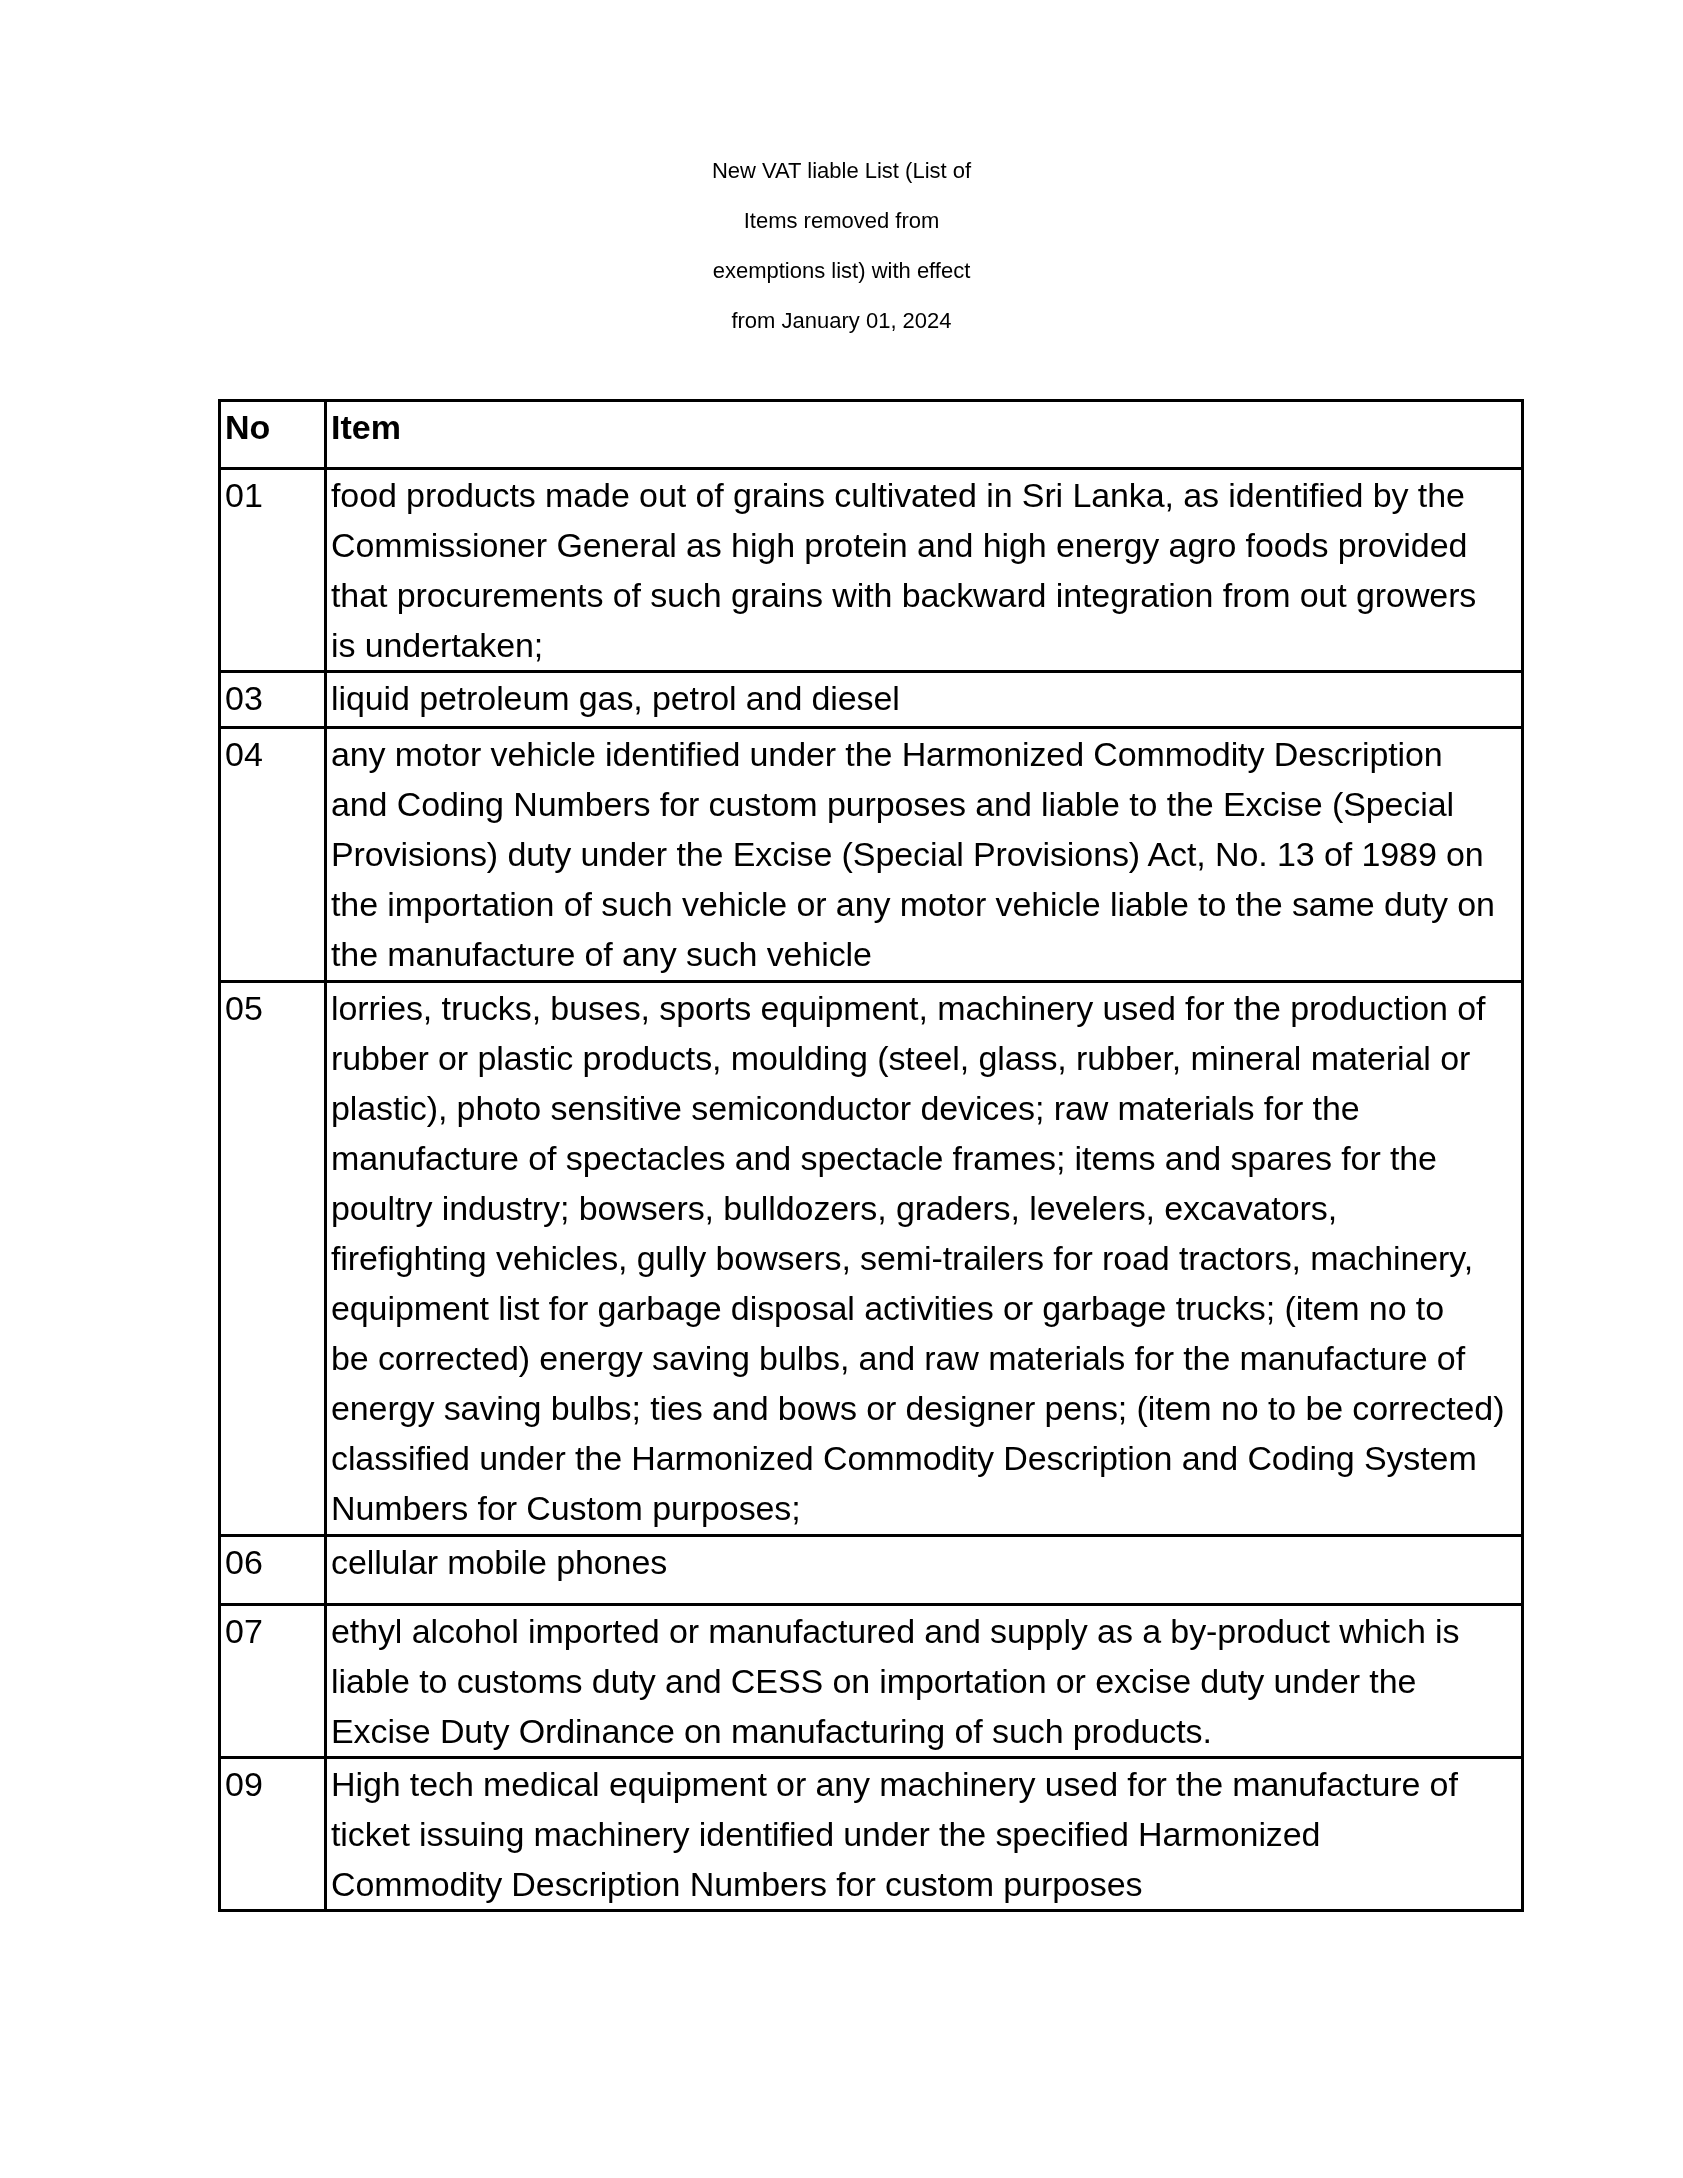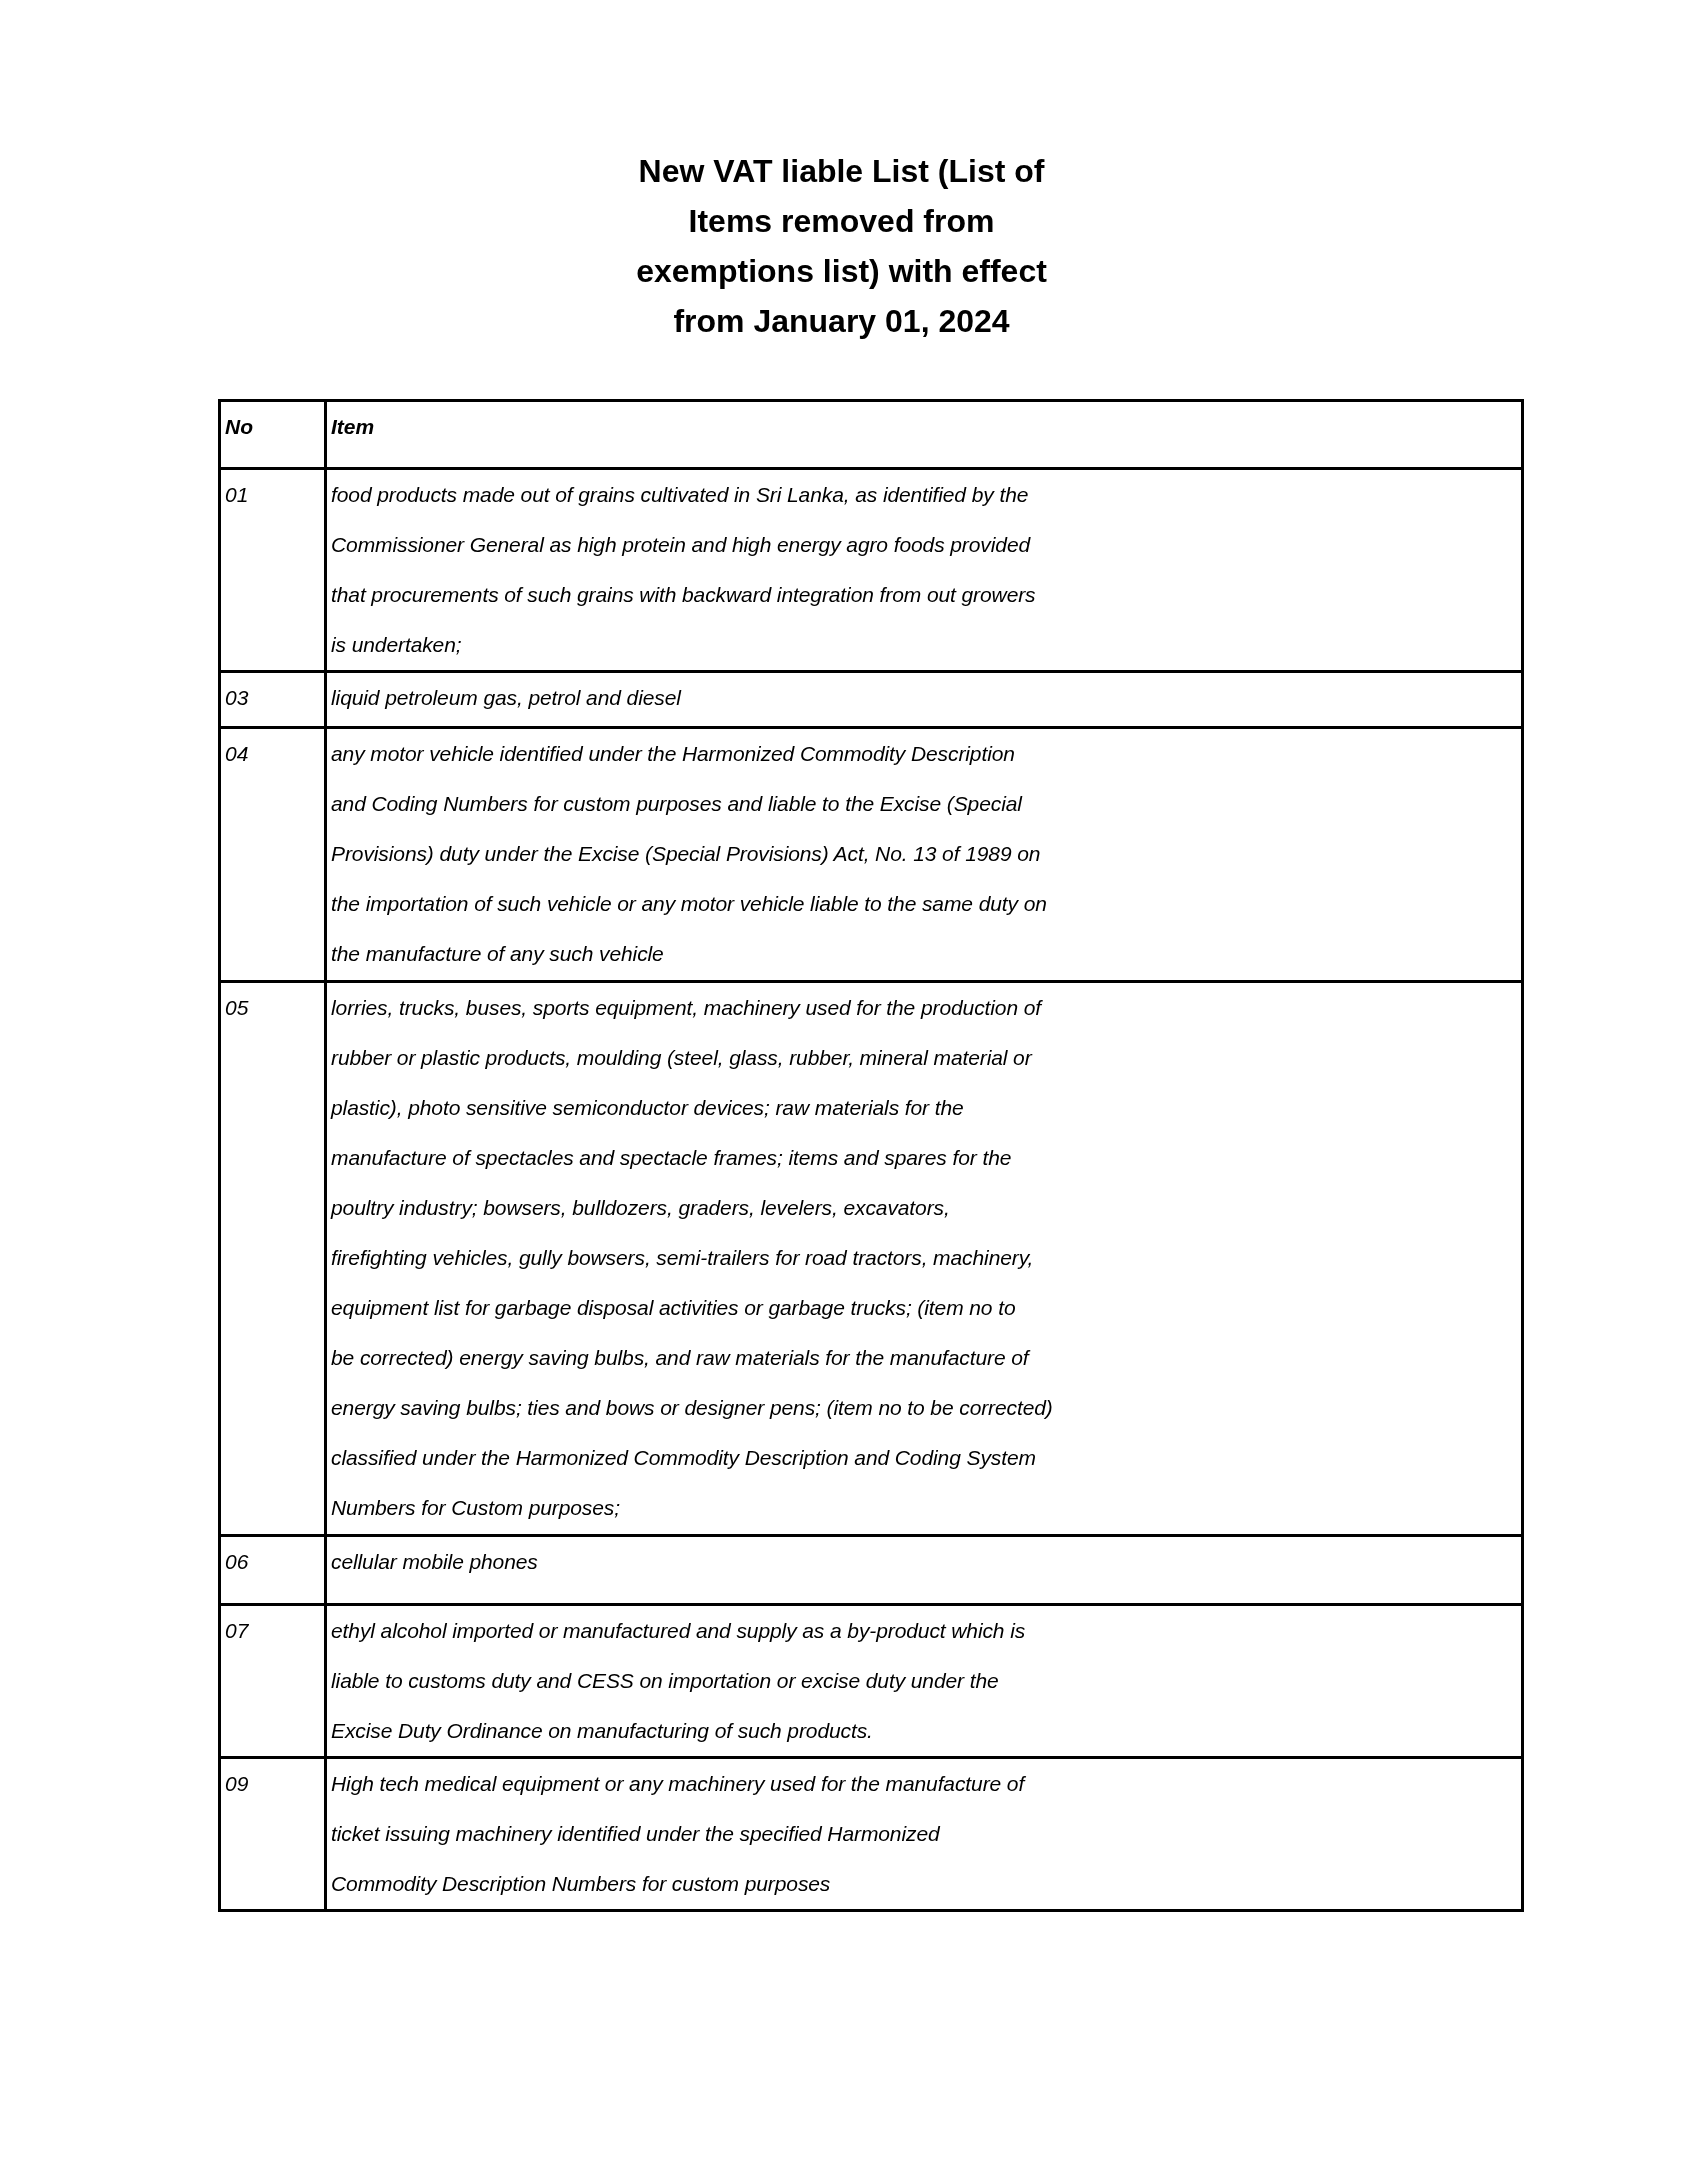--- a/index.html
+++ b/index.html
@@ -2,30 +2,30 @@
 <html><head>
 <meta charset="utf-8">
 <style>
   html, body { margin: 0; padding: 0; background: #ffffff; }
   body {
     width: 1683px; height: 2178px; position: relative; overflow: hidden;
     font-family: "Liberation Sans", "DejaVu Sans", sans-serif; color: #000;
   }
   .title {
     position: absolute; left: 0; width: 1683px; top: 146px;
-    text-align: center; font-weight: bold; font-size: 32px; line-height: 50px;
+    text-align: center; font-weight: normal; font-size: 22px; line-height: 50px;
   }
   .title div { white-space: nowrap; }
   table.vat {
     position: absolute; left: 218px; top: 399px; width: 1306px;
     border-collapse: collapse; table-layout: fixed;
   }
   table.vat td, table.vat th {
     border: 3px solid #000; vertical-align: top; text-align: left;
-    padding: 0 16px 0 4px; font-size: 21px; line-height: 50px; font-style: italic;
+    padding: 0 16px 0 4px; font-size: 34px; line-height: 50px;
   }
   table.vat th { font-weight: bold; }
   col.no { width: 106px; }
   td.item { letter-spacing: -0.1px; }
   td.item .ln { display: block; white-space: nowrap; }
 </style>
 </head>
 <body>
 
 <div class="title">

